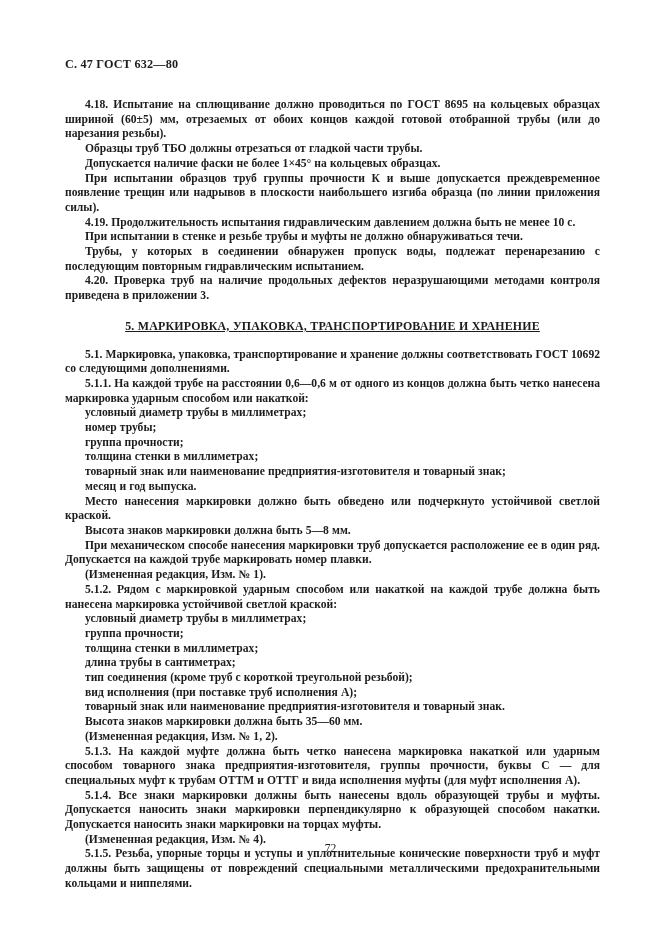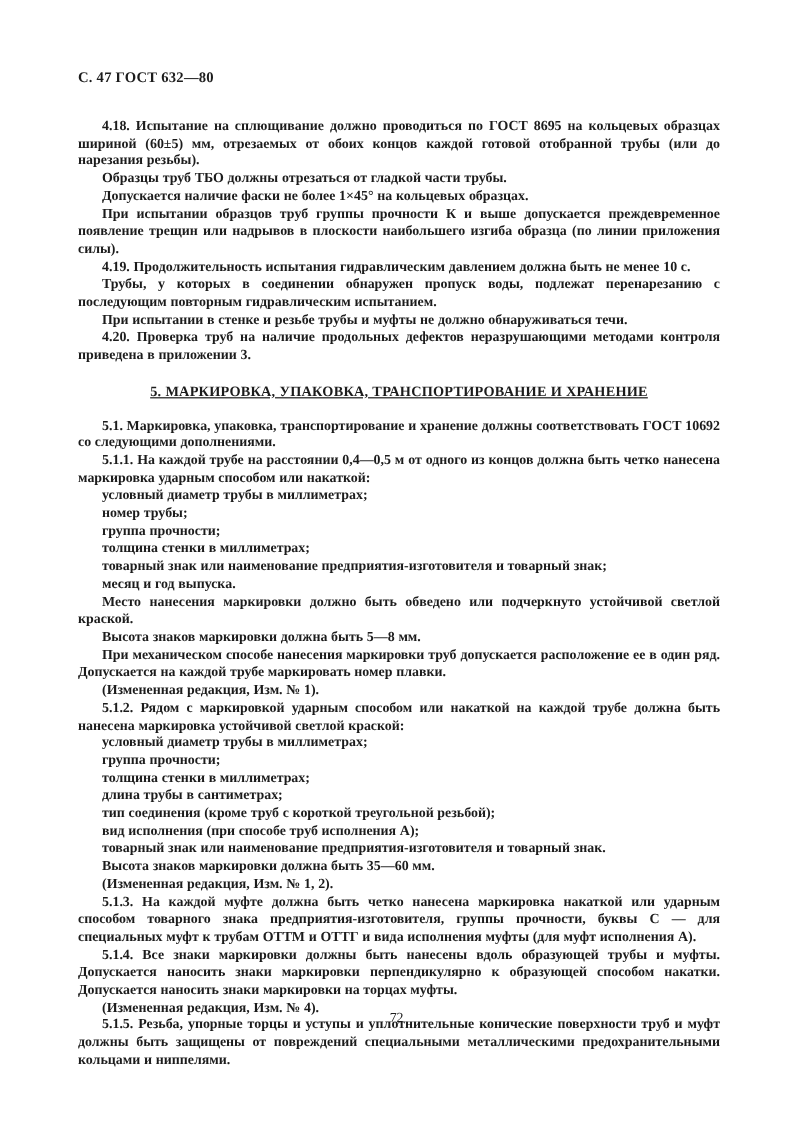--- a/index.html
+++ b/index.html
@@ -57,43 +57,43 @@
 
 <div class="page">
   <div class="doc-header">С. 47 ГОСТ 632—80</div>
 
   <div class="doc-body">
       <p class="para indent">4.18. Испытание на сплющивание должно проводиться по ГОСТ 8695 на кольцевых образцах шириной (60±5) мм, отрезаемых от обоих концов каждой готовой отобранной трубы (или до нарезания резьбы).</p>
       <p class="para indent">Образцы труб ТБО должны отрезаться от гладкой части трубы.</p>
       <p class="para indent">Допускается наличие фаски не более 1×45° на кольцевых образцах.</p>
       <p class="para indent">При испытании образцов труб группы прочности К и выше допускается преждевременное появление трещин или надрывов в плоскости наибольшего изгиба образца (по линии приложения силы).</p>
       <p class="para indent">4.19. Продолжительность испытания гидравлическим давлением должна быть не менее 10 с.</p>
+      <p class="para indent">При испытании в стенке и резьбе трубы и муфты не должно обнаруживаться течи.</p>
       <p class="para indent">Трубы, у которых в соединении обнаружен пропуск воды, подлежат перенарезанию с последующим повторным гидравлическим испытанием.</p>
-      <p class="para indent">При испытании в стенке и резьбе трубы и муфты не должно обнаруживаться течи.</p>
       <p class="para indent">4.20. Проверка труб на наличие продольных дефектов неразрушающими методами контроля приведена в приложении 3.</p>
       <p class="para heading">5. МАРКИРОВКА, УПАКОВКА, ТРАНСПОРТИРОВАНИЕ И ХРАНЕНИЕ</p>
       <p class="para indent">5.1. Маркировка, упаковка, транспортирование и хранение должны соответствовать ГОСТ 10692 со следующими дополнениями.</p>
-      <p class="para indent">5.1.1. На каждой трубе на расстоянии 0,4—0,5 м от одного из концов должна быть четко нанесена маркировка ударным способом или накаткой:</p>
+      <p class="para indent">5.1.1. На каждой трубе на расстоянии 0,6—0,6 м от одного из концов должна быть четко нанесена маркировка ударным способом или накаткой:</p>
       <p class="para indent">условный диаметр трубы в миллиметрах;</p>
       <p class="para indent">номер трубы;</p>
       <p class="para indent">группа прочности;</p>
       <p class="para indent">толщина стенки в миллиметрах;</p>
       <p class="para indent">товарный знак или наименование предприятия-изготовителя и товарный знак;</p>
       <p class="para indent">месяц и год выпуска.</p>
       <p class="para indent">Место нанесения маркировки должно быть обведено или подчеркнуто устойчивой светлой краской.</p>
       <p class="para indent">Высота знаков маркировки должна быть 5—8 мм.</p>
       <p class="para indent">При механическом способе нанесения маркировки труб допускается расположение ее в один ряд. Допускается на каждой трубе маркировать номер плавки.</p>
       <p class="para indent bold">(Измененная редакция, Изм. № 1).</p>
       <p class="para indent">5.1.2. Рядом с маркировкой ударным способом или накаткой на каждой трубе должна быть нанесена маркировка устойчивой светлой краской:</p>
       <p class="para indent">условный диаметр трубы в миллиметрах;</p>
       <p class="para indent">группа прочности;</p>
       <p class="para indent">толщина стенки в миллиметрах;</p>
       <p class="para indent">длина трубы в сантиметрах;</p>
       <p class="para indent">тип соединения (кроме труб с короткой треугольной резьбой);</p>
-      <p class="para indent">вид исполнения (при способе труб исполнения А);</p>
+      <p class="para indent">вид исполнения (при поставке труб исполнения А);</p>
       <p class="para indent">товарный знак или наименование предприятия-изготовителя и товарный знак.</p>
       <p class="para indent">Высота знаков маркировки должна быть 35—60 мм.</p>
       <p class="para indent bold">(Измененная редакция, Изм. № 1, 2).</p>
       <p class="para indent">5.1.3. На каждой муфте должна быть четко нанесена маркировка накаткой или ударным способом товарного знака предприятия-изготовителя, группы прочности, буквы С — для специальных муфт к трубам ОТТМ и ОТТГ и вида исполнения муфты (для муфт исполнения А).</p>
       <p class="para indent">5.1.4. Все знаки маркировки должны быть нанесены вдоль образующей трубы и муфты. Допускается наносить знаки маркировки перпендикулярно к образующей способом накатки. Допускается наносить знаки маркировки на торцах муфты.</p>
       <p class="para indent bold">(Измененная редакция, Изм. № 4).</p>
       <p class="para indent">5.1.5. Резьба, упорные торцы и уступы и уплотнительные конические поверхности труб и муфт должны быть защищены от повреждений специальными металлическими предохранительными кольцами и ниппелями.</p>
     </div>
 
   <div class="page-number">72</div>

